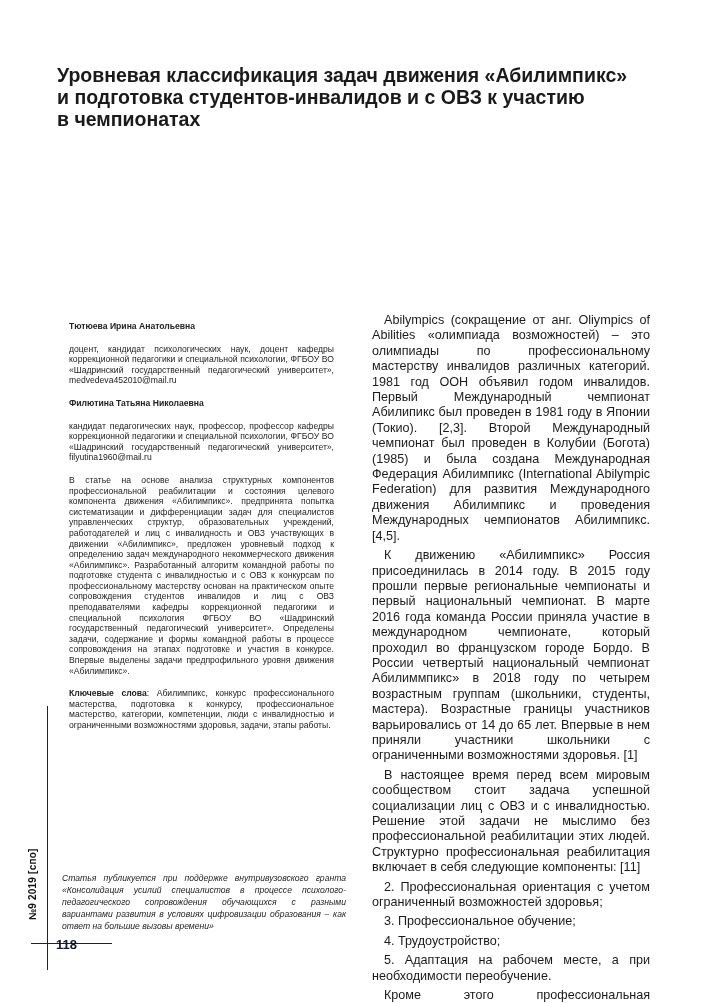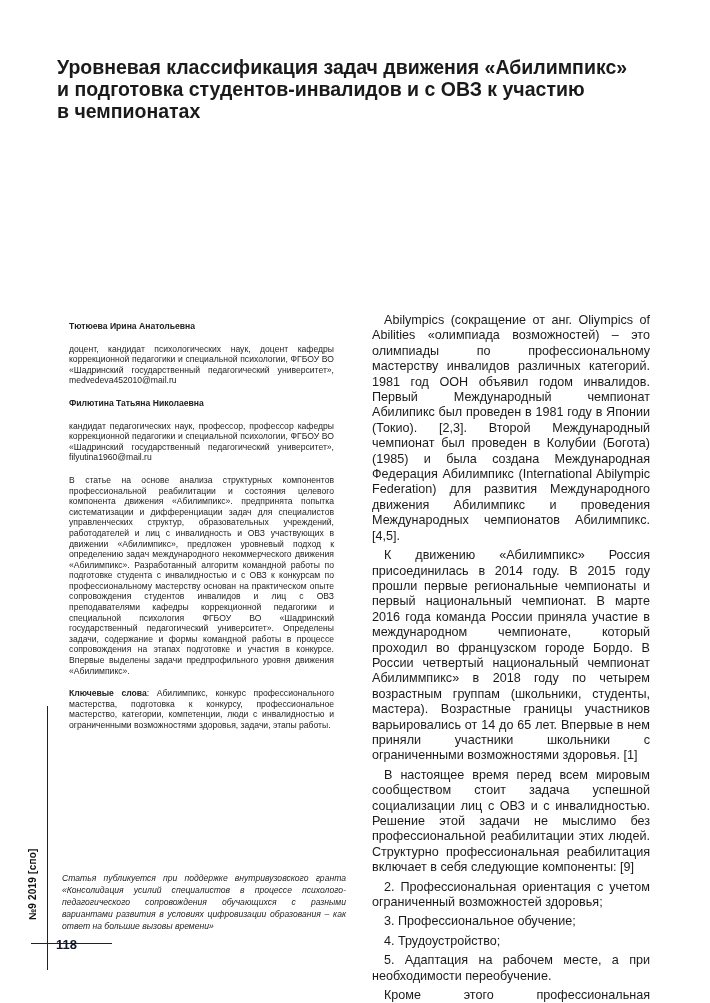--- a/index.html
+++ b/index.html
@@ -1,17 +1,17 @@
 <!DOCTYPE html>
 <html><head>
   <meta charset="utf-8">
   <style>
     html, body { margin: 0; padding: 0; background: #ffffff; }
     body { width: 710px; height: 1003px; position: relative; overflow: hidden; font-family: "Liberation Sans", sans-serif; color: #111; }
-    .title { position: absolute; left: 57px; top: 56px; width: 600px; font-weight: bold; font-size: 19.5px; line-height: 22px; color: #1a1a1a; margin: 0; }
+    .title { position: absolute; left: 57px; top: 64px; width: 600px; font-weight: bold; font-size: 19.5px; line-height: 22px; color: #1a1a1a; margin: 0; }
     .left-col { position: absolute; left: 57px; top: 309px; width: 289px; font-size: 8.6px; line-height: 10.6px; color: #222; }
     .left-col p { margin: 12px; text-align: justify; }
     .author-name { font-weight: bold; }
     .author-block { margin-bottom: 11px; }
     .abstract { margin-top: 0; }
     .kw-label { font-weight: bold; }
     .grant-note { position: absolute; left: 62px; top: 872px; width: 284px; font-size: 8.6px; line-height: 12px; font-style: italic; color: #222; text-align: justify; margin: 0; }
     .right-col { position: absolute; left: 368px; top: 309px; width: 286px; font-size: 12.6px; line-height: 15.4px; color: #1a1a1a; }
     .right-col p { margin: 4px; text-align: justify; text-indent: 12px; }
     .right-col p.li { text-indent: 12px; }
@@ -40,21 +40,21 @@
   </div>
   <p class="abstract">В статье на основе анализа структурных компонентов профессиональной реабилитации и состояния целевого компонента движения «Абилимпикс». предпринята попытка систематизации и дифференциации задач для специалистов управленческих структур, образовательных учреждений, работодателей и лиц с инвалидность и ОВЗ участвующих в движении «Абилимпикс», предложен уровневый подход к определению задач международного некоммерческого движения «Абилимпикс». Разработанный алгоритм командной работы по подготовке студента с инвалидностью и с ОВЗ к конкурсам по профессиональному мастерству основан на практическом опыте сопровождения студентов инвалидов и лиц с ОВЗ преподавателями кафедры коррекционной педагогики и специальной психология ФГБОУ ВО «Шадринский государственный педагогический университет». Определены задачи, содержание и формы командной работы в процессе сопровождения на этапах подготовке и участия в конкурсе. Впервые выделены задачи предпрофильного уровня движения «Абилимпикс».</p>
   <p><span class="kw-label">Ключевые слова</span><span>: Абилимпикс, конкурс профессионального мастерства, подготовка к конкурсу, профессиональное мастерство, категории, компетенции, люди с инвалидностью и ограниченными возможностями здоровья, задачи, этапы работы.</span></p>
 </div>
 
 <p class="grant-note">Статья публикуется при поддержке внутривузовского гранта «Консолидация усилий специалистов в процессе психолого-педагогического сопровождения обучающихся с разными вариантами развития в условиях цифровизации образования – как ответ на большие вызовы времени»</p>
 
 <div class="right-col">
   <p>Abilympics (сокращение от анг. Oliympics of Abilities «олимпиада возможностей) – это олимпиады по профессиональному мастерству инвалидов различных категорий. 1981 год ООН объявил годом инвалидов. Первый Международный чемпионат Абилипикс был проведен в 1981 году в Японии (Токио). [2,3]. Второй Международный чемпионат был проведен в Колубии (Богота) (1985) и была создана Международная Федерация Абилимпикс (International Abilympic Federation) для развития Международного движения Абилимпикс и проведения Международных чемпионатов Абилимпикс. [4,5].</p>
   <p>К движению «Абилимпикс» Россия присоединилась в 2014 году. В 2015 году прошли первые региональные чемпионаты и первый национальный чемпионат. В марте 2016 года команда России приняла участие в международном чемпионате, который проходил во французском городе Бордо. В России четвертый национальный чемпионат Абилиммпикс» в 2018 году по четырем возрастным группам (школьники, студенты, мастера). Возрастные границы участников варьировались от 14 до 65 лет. Впервые в нем приняли участники школьники с ограниченными возможностями здоровья. [1]</p>
-  <p>В настоящее время перед всем мировым сообществом стоит задача успешной социализации лиц с ОВЗ и с инвалидностью. Решение этой задачи не мыслимо без профессиональной реабилитации этих людей. Структурно профессиональная реабилитация включает в себя следующие компоненты: [9]</p>
+  <p>В настоящее время перед всем мировым сообществом стоит задача успешной социализации лиц с ОВЗ и с инвалидностью. Решение этой задачи не мыслимо без профессиональной реабилитации этих людей. Структурно профессиональная реабилитация включает в себя следующие компоненты: [11]</p>
   <p class="li">2. Профессиональная ориентация с учетом ограниченный возможностей здоровья;</p>
   <p class="li">3. Профессиональное обучение;</p>
   <p class="li">4. Трудоустройство;</p>
   <p class="li">5. Адаптация на рабочем месте, а при необходимости переобучение.</p>
   <p>Кроме этого профессиональная реабилитация взаимодействует с социальной, физической и духовной, что способствует повышению качества жизни.</p>
 </div>
 
 <div class="vline"></div>
 <div class="hline"></div>
 <div class="side-label">№9 2019 [спо]</div>

